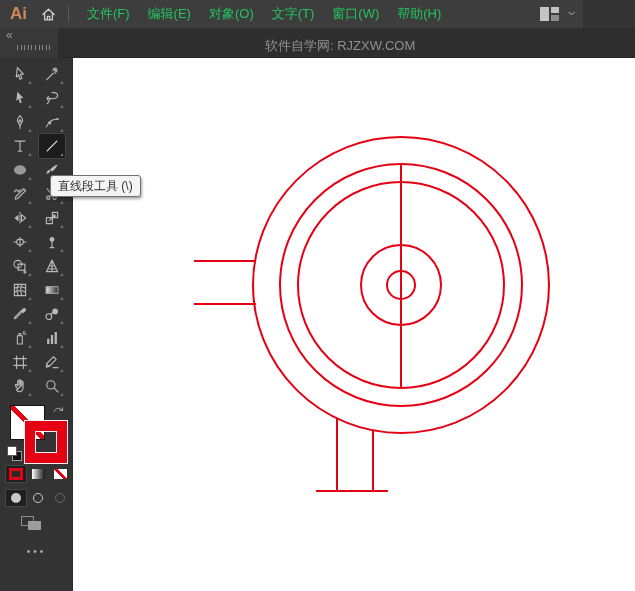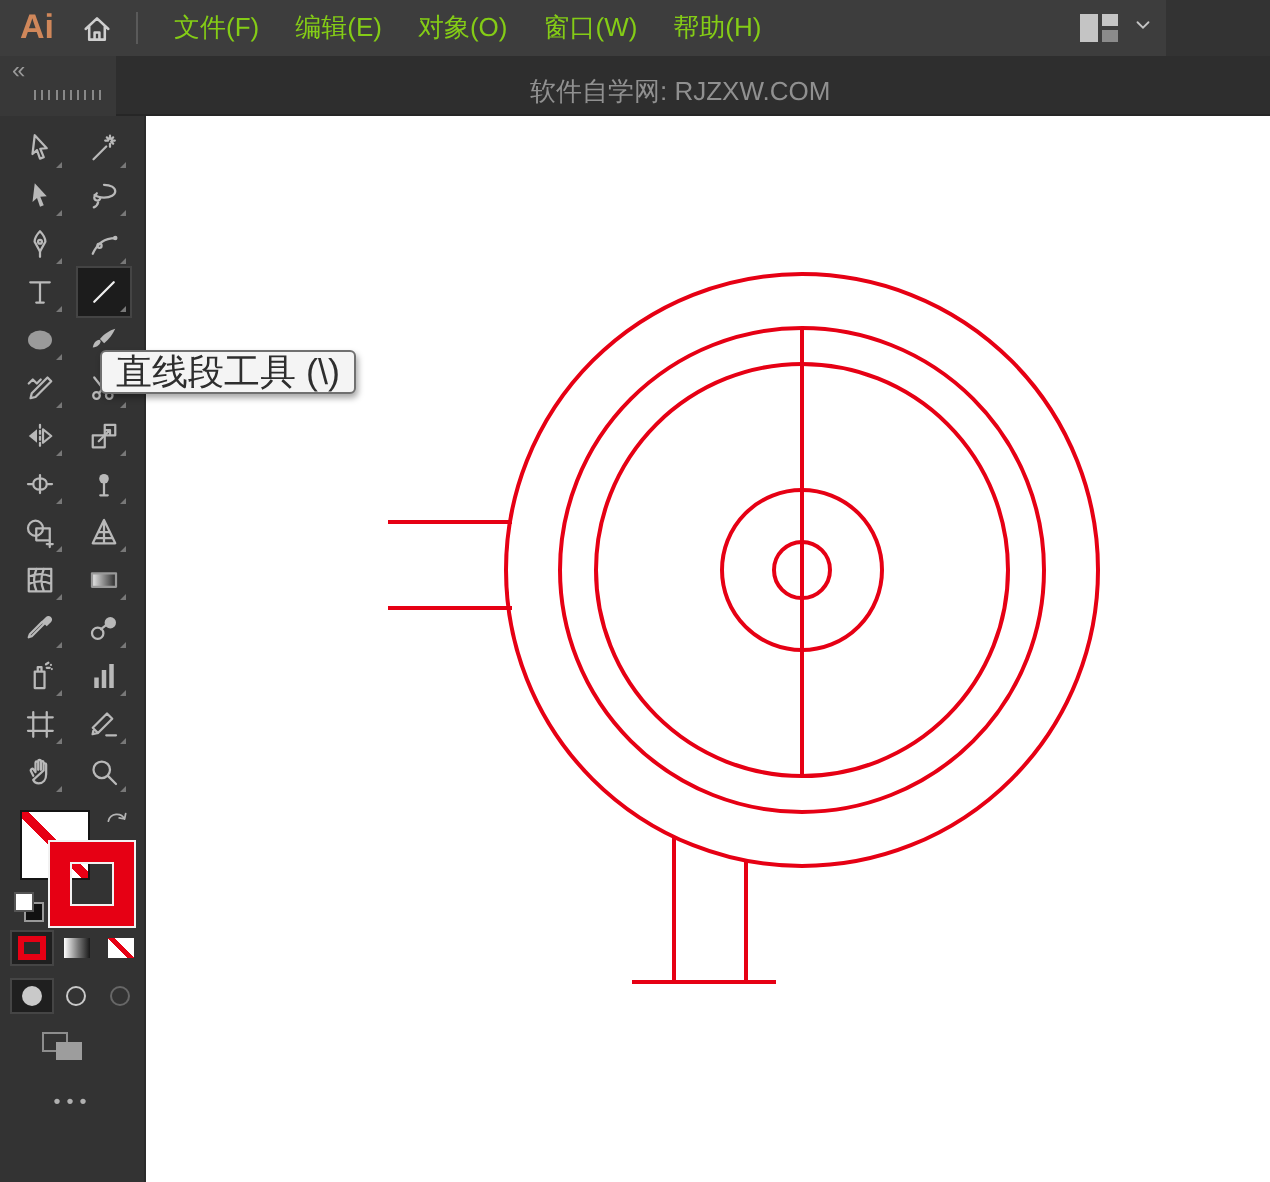--- a/index.html
+++ b/index.html
@@ -10,21 +10,21 @@
 
   
   .menubar{position:absolute;left:0;top:0;width:583px;height:28px;background:#3d3d3d;
            display:flex;align-items:center;}
   .logo{font-weight:bold;font-size:17px;color:#d0875a;padding:0 8px 0 10px;}
   .home-btn{width:26px;height:22px;display:flex;align-items:center;justify-content:center;}
   .home-btn svg{width:17px;height:17px;stroke:#cfcfcf;fill:none;stroke-width:1.8;
                 stroke-linecap:round;stroke-linejoin:round;}
   .mb-sep{width:1px;height:16px;background:#5a5a5a;margin:0 9px 0 7px;}
   .menu-items{display:flex;align-items:center;height:100%;}
-  .menu-items span{font-size:13px;color:#84cc16;padding:0 9px;line-height:28px;cursor:default;}
+  .menu-items span{font-size:13px;color:#22c55e;padding:0 9px;line-height:28px;cursor:default;}
   .mb-right{position:absolute;right:6px;top:0;height:28px;display:flex;align-items:center;gap:7px;}
   .ws-icon{position:relative;width:19px;height:14px;}
   .ws-icon i{position:absolute;display:block;}
   .ws-a{left:0;top:0;width:9px;height:14px;background:#c4c4c4;}
   .ws-b{left:11px;top:0;width:8px;height:6px;background:#c4c4c4;}
   .ws-c{left:11px;top:8px;width:8px;height:6px;background:#8b8b8b;}
   .chev svg{width:11px;height:11px;stroke:#c4c4c4;fill:none;stroke-width:2;stroke-linecap:round;}
 
   
   .tabrow{position:absolute;left:0;top:28px;width:635px;height:30px;background:#2e2e2e;
@@ -87,21 +87,21 @@
   .screen-mode .r2{position:absolute;left:7px;top:5px;width:13px;height:9px;background:#9d9d9d;}
   .more-dots{position:absolute;left:0;top:488px;width:73px;text-align:center;color:#b0b0b0;
              font-size:10px;letter-spacing:3px;}
 
   
   .canvas{position:absolute;left:73px;top:58px;width:562px;height:533px;background:#ffffff;}
   .canvas svg{display:block;}
 
   
   .tooltip{position:absolute;left:50px;top:175px;height:20px;line-height:20px;padding:0 7px;
-           background:#f4f4f4;border:1px solid #707070;border-radius:3px;font-size:18px;
+           background:#f4f4f4;border:1px solid #707070;border-radius:3px;font-size:12px;
            color:#2e2e2e;box-shadow:1px 2px 3px rgba(0,0,0,.35);z-index:20;white-space:nowrap;}
 </style>
 </head>
 <body>
 
 <svg class="defs" xmlns="http://www.w3.org/2000/svg">
   <symbol id="sym-home" viewBox="0 0 24 24">
       <path d="M4 12l8-7.5L20 12M6.5 10.2V19.5h11v-9.3M10.3 19.5v-5h3.4v5"></path>
     </symbol>
   <symbol id="sym-chevron-down" viewBox="0 0 24 24">
@@ -231,20 +231,21 @@
   <span class="home-btn">
     <svg>
         <use href="#sym-home"></use>
       </svg>
   </span>
   <span class="mb-sep"></span>
   <div class="menu-items">
       <span>文件(F)</span>
       <span>编辑(E)</span>
       <span>对象(O)</span>
+      <span>文字(T)</span>
       <span>窗口(W)</span>
       <span>帮助(H)</span>
     </div>
   <div class="mb-right">
     <span class="ws-icon">
       <i class="ws-a"></i>
         <i class="ws-b"></i>
         <i class="ws-c"></i>
     </span>
     <span class="chev">

